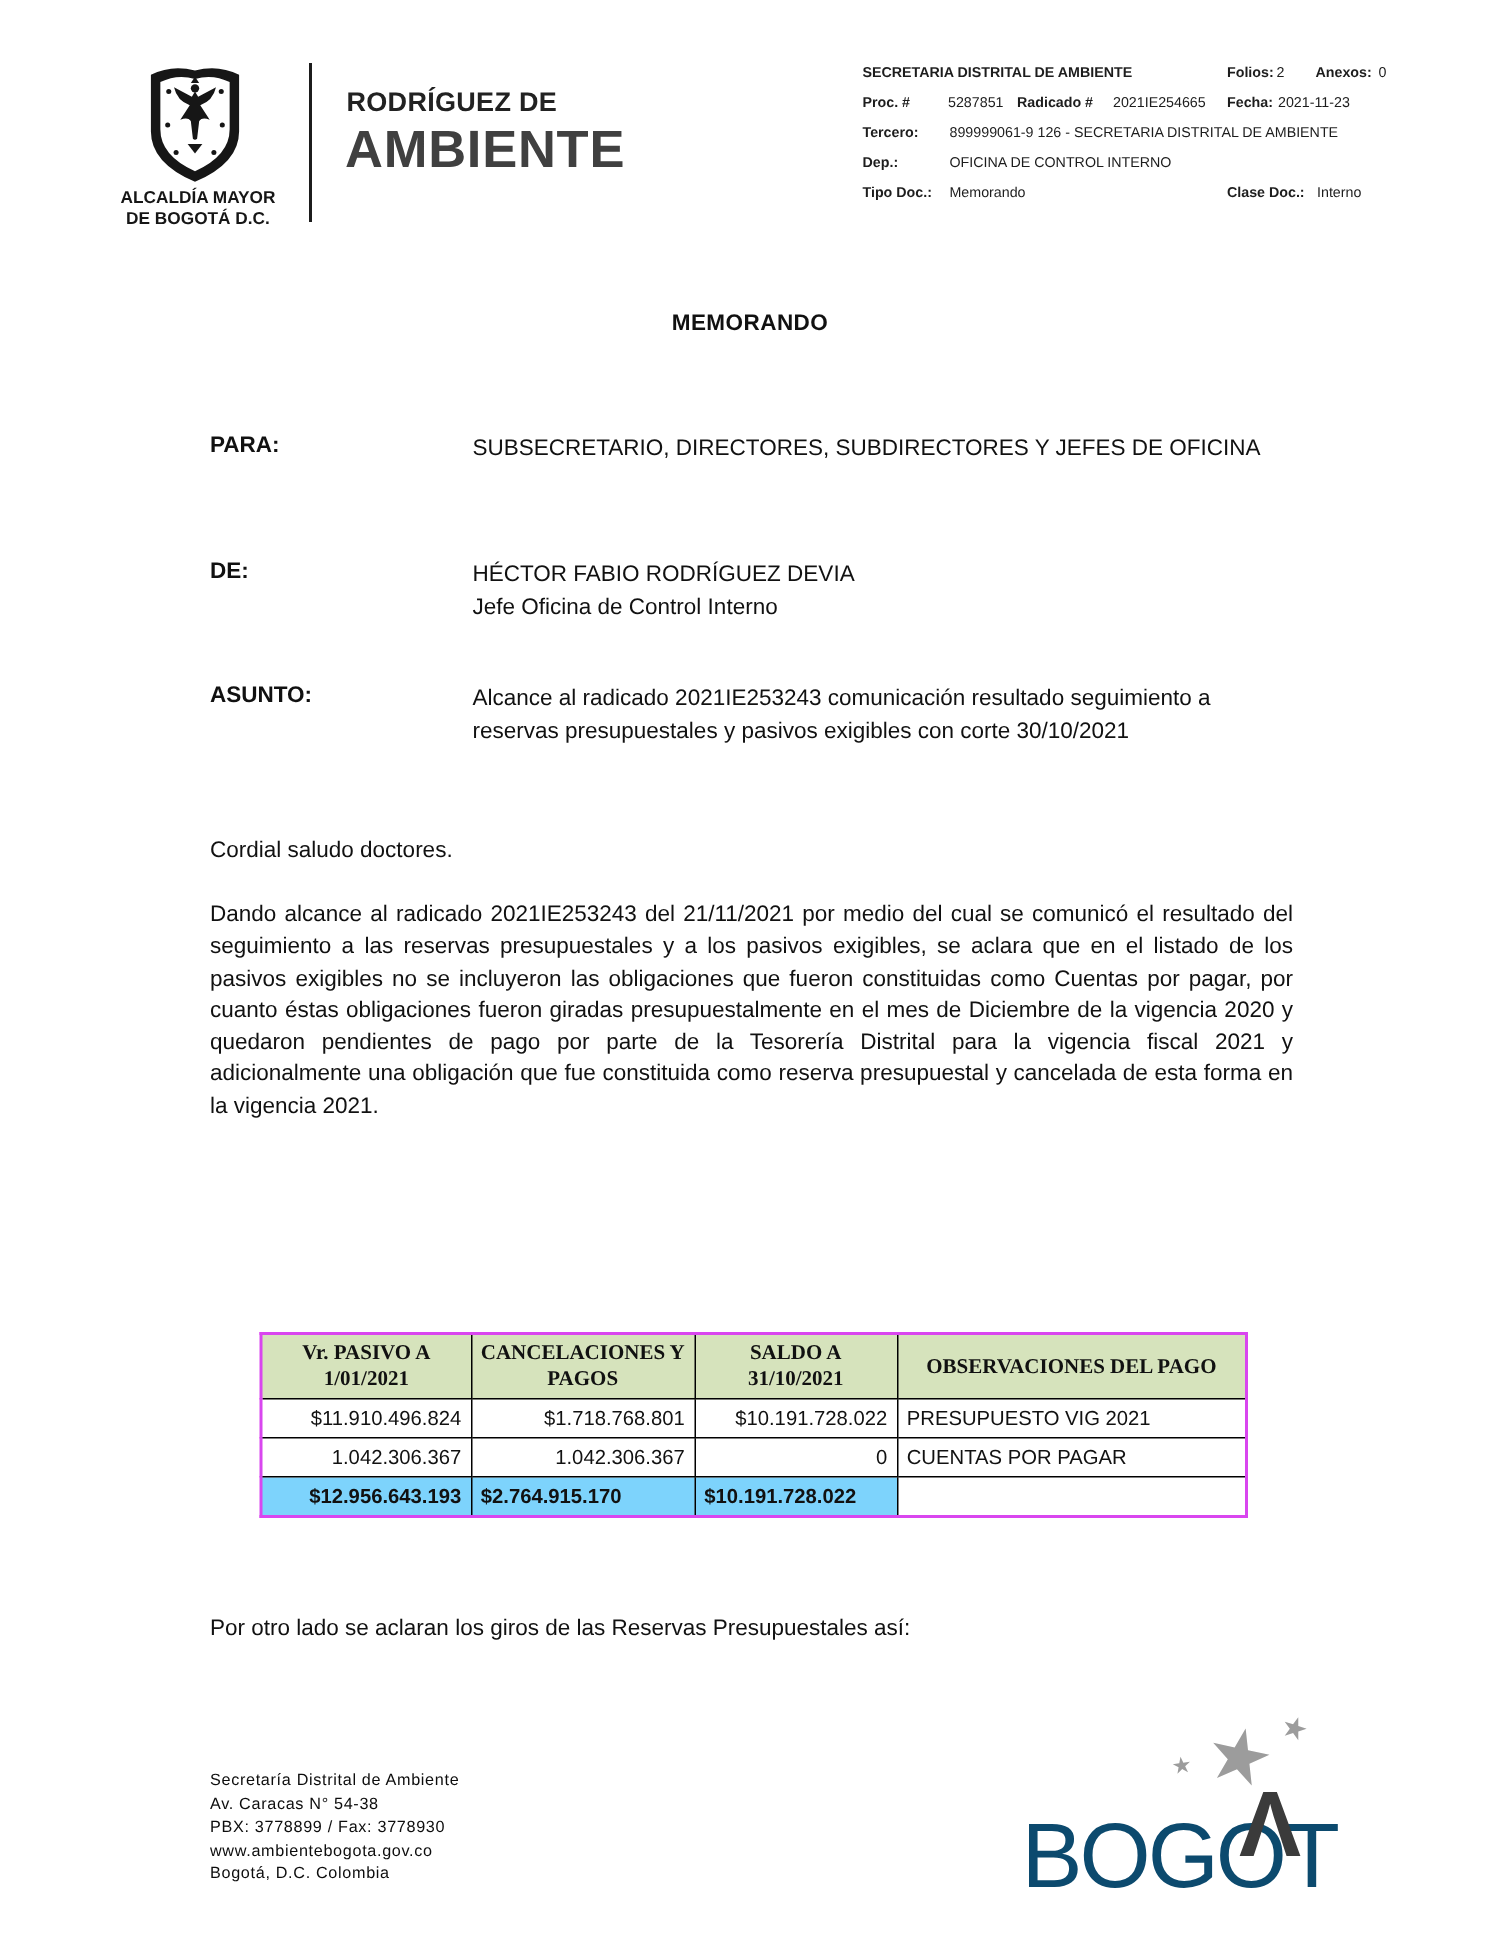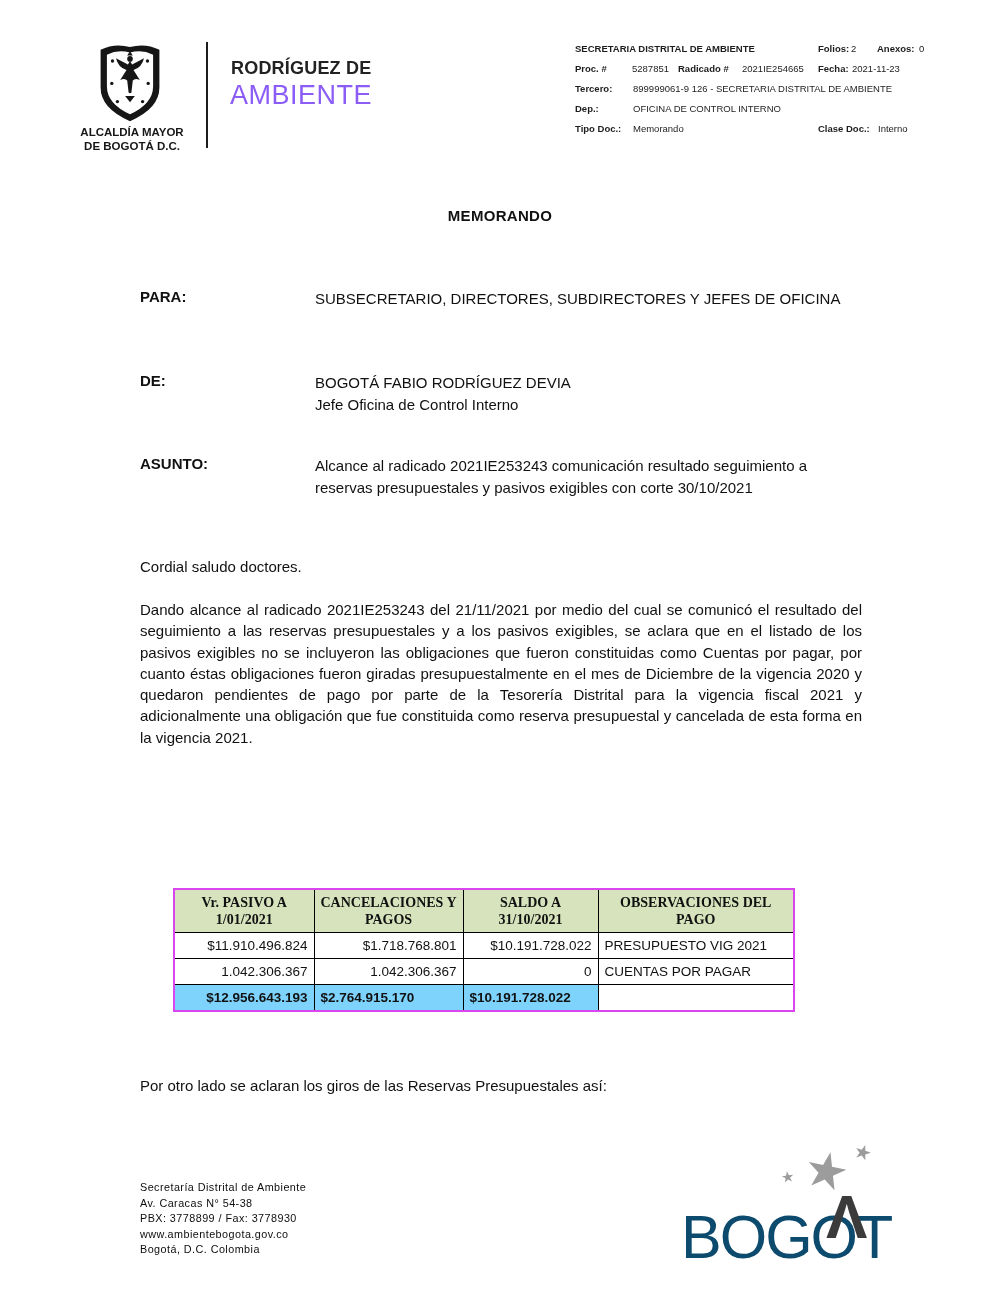--- a/index.html
+++ b/index.html
@@ -11,21 +11,21 @@
   }
 
   
   .crest { position:absolute; left:95px; top:40px; width:70px; height:84px; }
   .crest-caption {
     position:absolute; left:62px; top:126px; width:140px; text-align:center;
     font-weight:bold; font-size:11.5px; line-height:13.5px; color:#161616;
   }
   .brand-divider { position:absolute; left:206px; top:42px; width:2px; height:106px; background:#1c1c1c; }
   .brand-line1 { position:absolute; left:231px; top:58px; font-weight:bold; font-size:18px; letter-spacing:.2px; color:#222; }
-  .brand-line2 { position:absolute; left:230px; top:80px; font-weight:normal; font-size:27px; letter-spacing:.5px; color:#8b5cf6; }
+  .brand-line2 { position:absolute; left:230px; top:80px; font-weight:bold; font-size:35px; letter-spacing:.5px; color:#404040; }
 
   
   .meta { position:absolute; left:575px; top:43px; width:405px; height:95px; font-size:9.5px; color:#1d1d1d; }
   .meta .row { position:absolute; left:0; width:405px; white-space:nowrap; }
   .meta .b { font-weight:bold; }
   .meta span { position:absolute; }
 
   
   .title { position:absolute; left:0; top:207px; width:1000px; text-align:center; font-weight:bold; font-size:15px; letter-spacing:.3px; }
   .field-label { position:absolute; left:140px; font-weight:bold; font-size:15px; }
@@ -38,21 +38,21 @@
   .memo-table {
     position:absolute; left:173px; top:888px; border-collapse:collapse;
     border:2px solid #d946ef; font-size:13.5px;
   }
   .memo-table th, .memo-table td { border:1px solid #000; }
   .memo-table th {
     background:#d6e3bc; font-family:"Liberation Serif", serif; font-weight:bold;
     font-size:14px; line-height:17px; text-align:center; padding:4px 4px; vertical-align:middle;
   }
   .memo-table td { padding:5px 6px; height:26px; vertical-align:middle; background:#fff; }
-  .col1 { width:140px; } .col2 { width:149px; } .col3 { width:135px; } .col4 { width:196px; }
+  .col1 { width:140px; } .col2 { width:149px; } .col3 { width:135px; } .col4 { width:233px; }
   .num { text-align:right; }
   .txt { text-align:left; }
   .total-row td { background:#7dd3fc; font-weight:bold; }
   .total-row td.blank { background:#ffffff; }
   .total-left { text-align:left; }
 
   
   .footer-text {
     position:absolute; left:140px; top:1180px; font-size:10.8px; line-height:15.5px;
     letter-spacing:.45px; color:#0d0d0d;
@@ -124,21 +124,21 @@
       <span style="left:303px;">Interno</span>
     </div>
   </div>
 
   <div class="title">MEMORANDO</div>
 
   <div class="field-label" style="top:288px;">PARA:</div>
   <div class="field-value bold" style="top:288px;">SUBSECRETARIO, DIRECTORES, SUBDIRECTORES Y JEFES DE OFICINA</div>
 
   <div class="field-label" style="top:372px;">DE:</div>
-  <div class="field-value bold" style="top:372px;">BOGOTÁ FABIO RODRÍGUEZ  DEVIA</div>
+  <div class="field-value bold" style="top:372px;">HÉCTOR FABIO RODRÍGUEZ  DEVIA</div>
   <div class="field-value bold" style="top:394px;">Jefe Oficina de Control Interno</div>
 
   <div class="field-label" style="top:455px;">ASUNTO:</div>
   <div class="field-value" style="top:455px;">Alcance al radicado 2021IE253243 comunicación resultado seguimiento a reservas presupuestales y pasivos exigibles con corte 30/10/2021</div>
 
   <div class="body-text" style="top:556px;">Cordial saludo doctores.</div>
   <div class="body-text just" style="top:599px;">Dando alcance al radicado 2021IE253243 del 21/11/2021 por medio del cual se comunicó el resultado del seguimiento a las reservas presupuestales y a los pasivos exigibles, se aclara que en el listado de los pasivos exigibles no se incluyeron las obligaciones que fueron constituidas como Cuentas por pagar, por cuanto éstas obligaciones fueron giradas presupuestalmente en el mes de Diciembre de la vigencia 2020 y quedaron pendientes de pago por parte de la Tesorería Distrital para la vigencia fiscal 2021 y adicionalmente una obligación que fue constituida como reserva presupuestal y cancelada de esta forma en la vigencia 2021.</div>
 
   <table class="memo-table">
     <thead>

